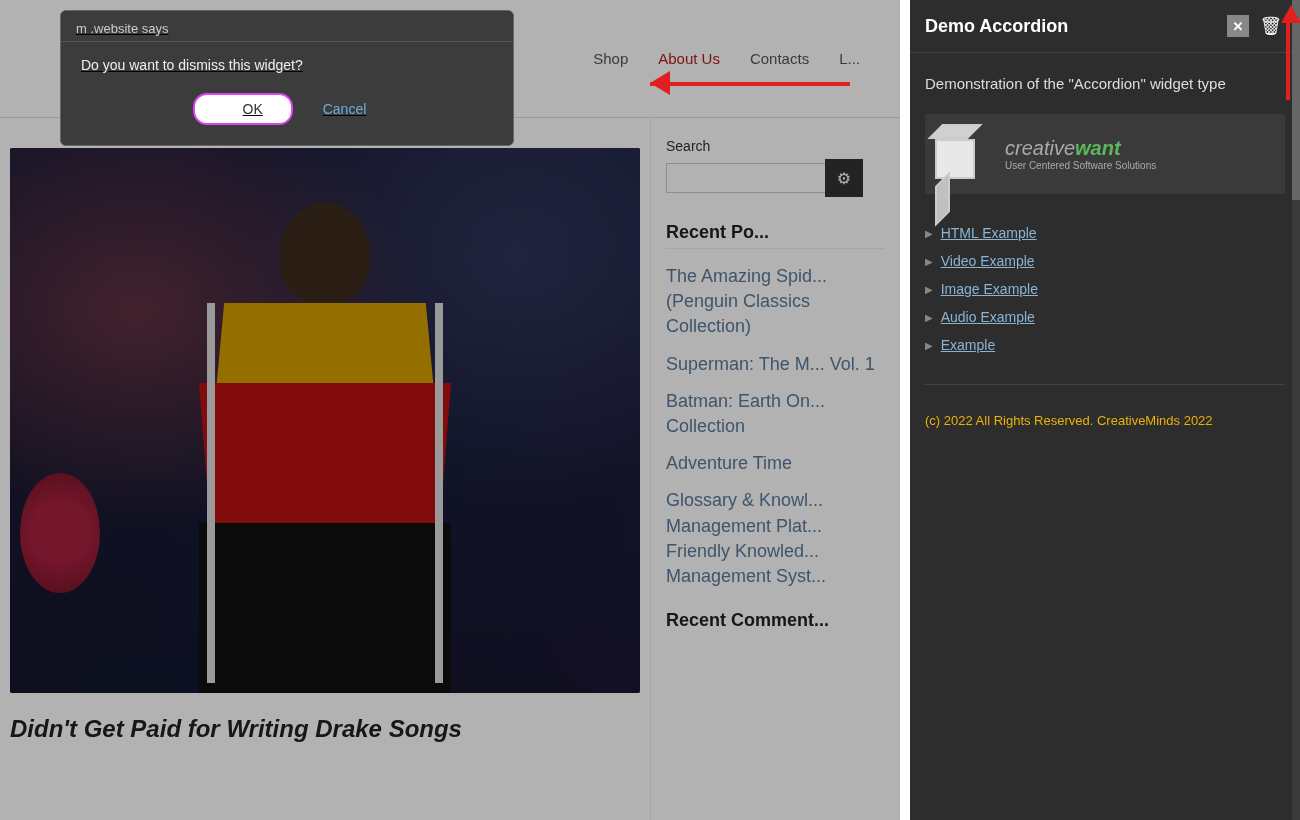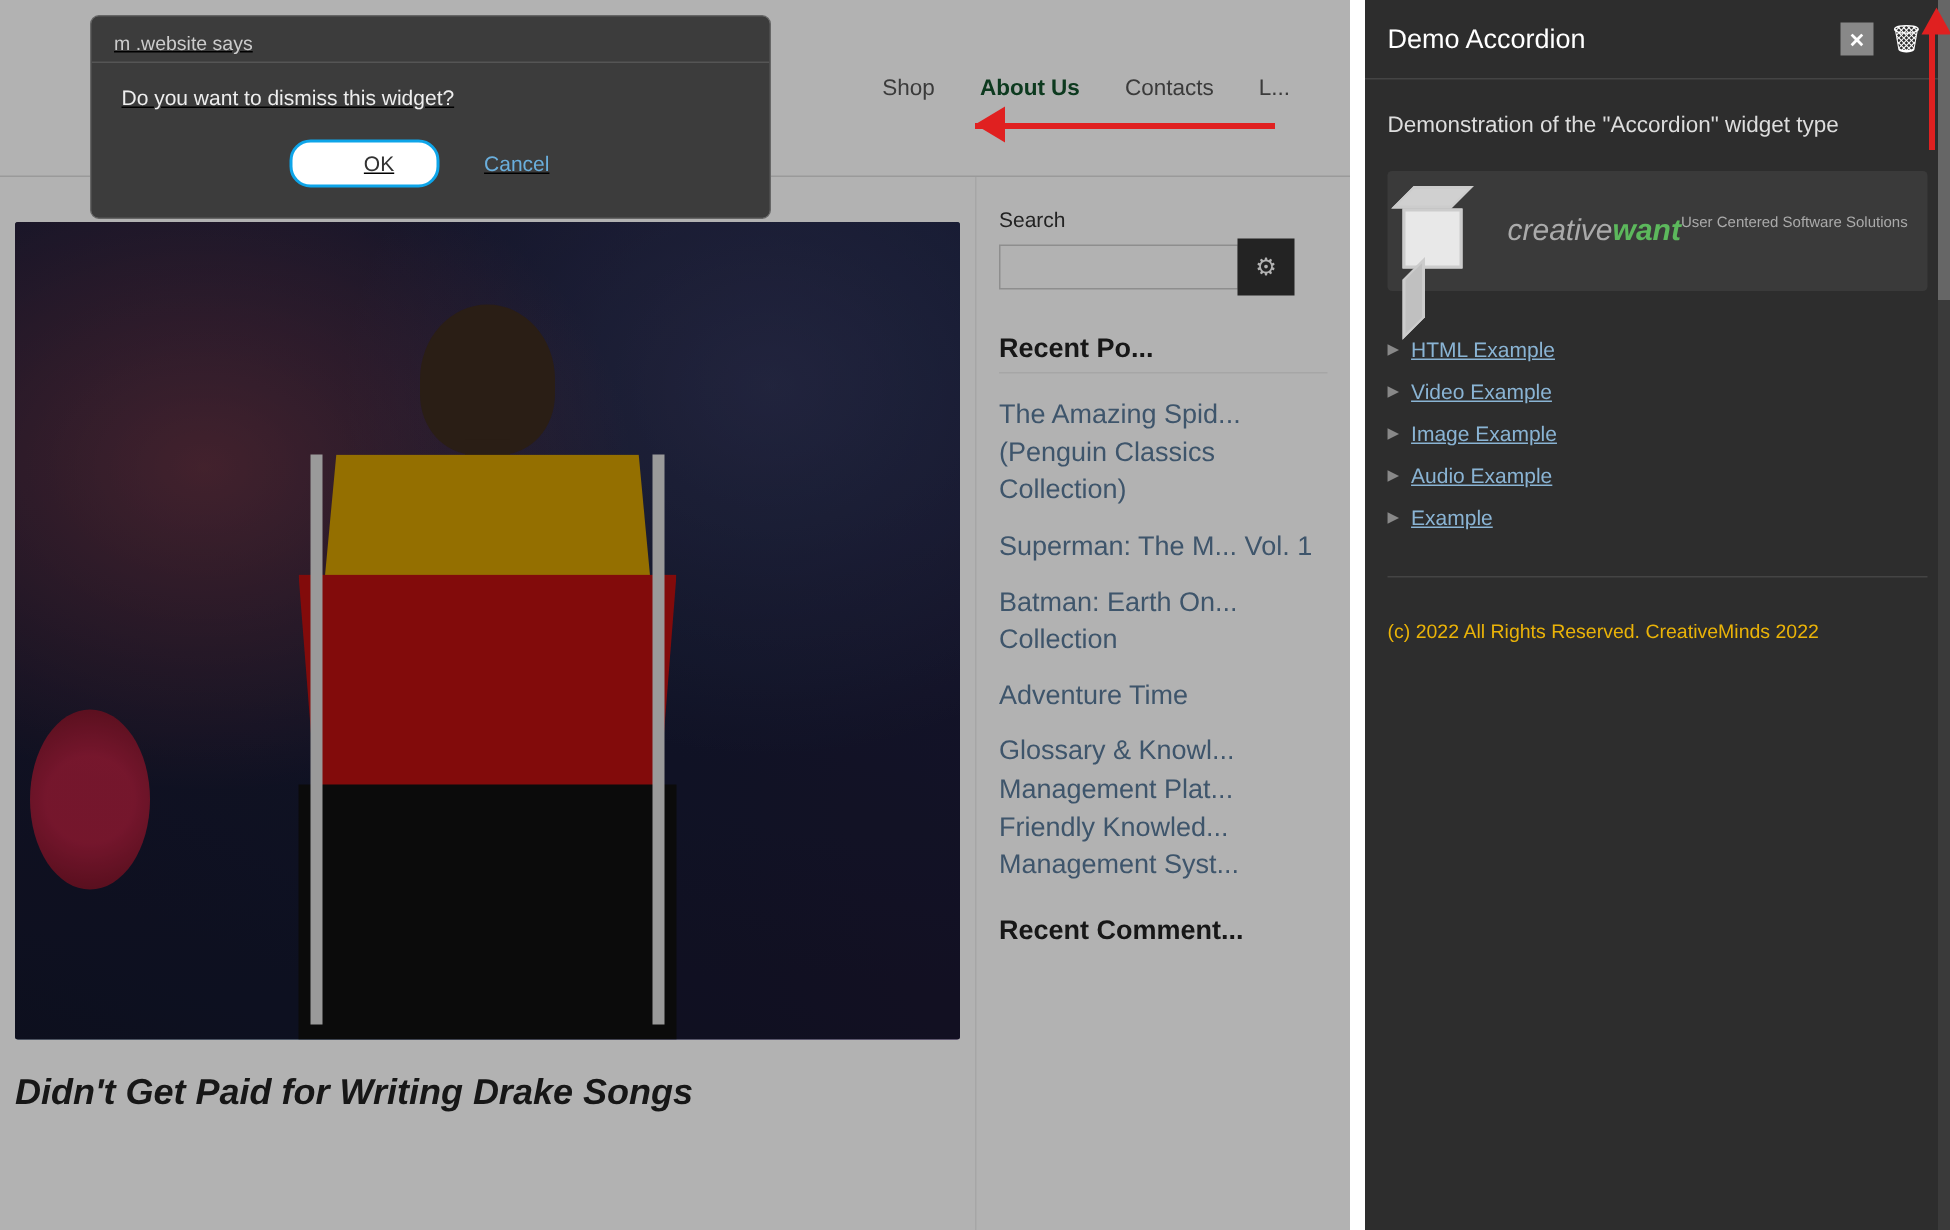--- a/index.html
+++ b/index.html
@@ -38,22 +38,22 @@
     }
 
     .nav-item {
       color: #555;
       font-size: 15px;
       cursor: pointer;
       text-decoration: none;
     }
 
     .nav-item.active {
-      color: #14532d;
-      font-weight: 700;
+      color: #b91c1c;
+      font-weight: 400;
     }
 
     
     .main-content {
       position: absolute;
       top: 118px;
       left: 0;
       width: 900px;
       height: 702px;
       display: flex;
@@ -202,21 +202,21 @@
     .demo-panel-header {
       display: flex;
       align-items: center;
       justify-content: space-between;
       padding: 12px 15px;
       border-bottom: 1px solid #444;
     }
 
     .demo-panel-title {
       font-size: 18px;
-      font-weight: normal;
+      font-weight: bold;
       color: #fff;
     }
 
     .demo-panel-actions {
       display: flex;
       align-items: center;
       gap: 8px;
     }
 
     .panel-close-btn {
@@ -299,21 +299,21 @@
       height: 40px;
       background: #c0c0c0;
       border: 2px solid #ccc;
       top: 10px;
       left: 45px;
       transform: skewY(-45deg);
     }
 
     .brand-name {
       display: flex;
-      flex-direction: row;
+      flex-direction: column;
     }
 
     .brand-tagline {
       font-size: 10px;
       color: #aaa;
     }
 
     .accordion-list {
       list-style: none;
       margin-bottom: 25px;
@@ -452,21 +452,21 @@
     .dialog-buttons {
       display: flex;
       justify-content: center;
       gap: 15px;
     }
 
     .dialog-ok-btn {
       width: 100px;
       height: 32px;
       background: #fff;
-      border: 2px solid #0ea5e9;
+      border: 2px solid #d946ef;
       color: #333;
       font-size: 14px;
       cursor: pointer;
       border-radius: 14px;
       padding-left: 20px;
     }
 
     .dialog-cancel-btn {
       background: transparent;
       border: none;

